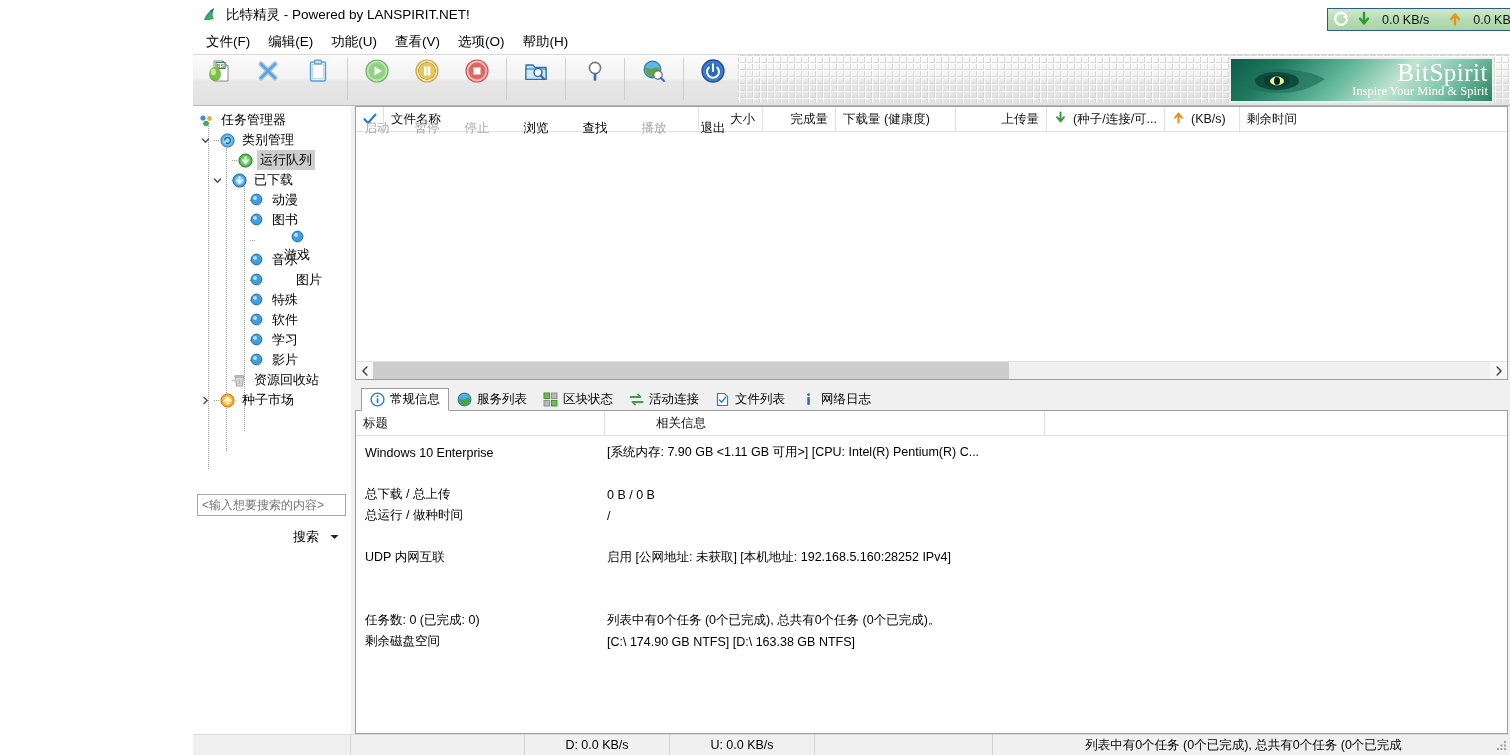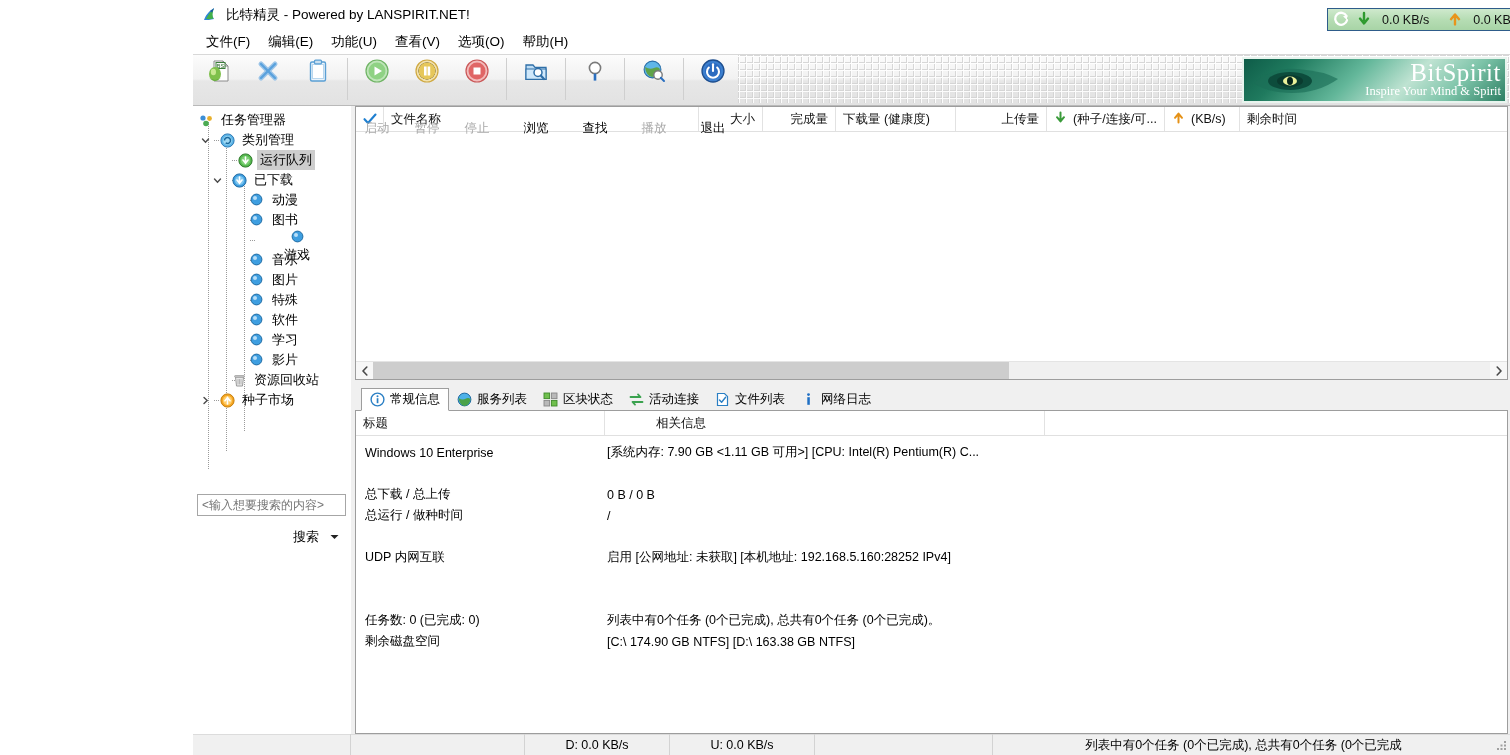--- a/index.html
+++ b/index.html
@@ -81,21 +81,21 @@
     background-image:
       linear-gradient(to right, #ffffff 1px, transparent 1px),
       linear-gradient(to bottom, #ffffff 1px, transparent 1px),
       linear-gradient(to right, #d4d4d4 1px, transparent 1px),
       linear-gradient(to bottom, #d4d4d4 1px, transparent 1px);
     background-size: 7px 7px, 7px 7px, 7px 7px, 7px 7px;
     background-position: 1px 1px, 1px 1px, 0 0, 0 0;
     opacity:.9;
   }
   .banner {
-    position:absolute; right:3px; top:2px; width:265px; height:46px;
+    position:absolute; right:16px; top:2px; width:265px; height:46px;
     background: linear-gradient(135deg,#0e5c48 0%, #1f7a5e 18%, #63b79a 42%, #bfe3d2 62%, #7cc3a8 80%, #2d7f63 100%);
     border:2px solid #e8f4ee;
     box-sizing:border-box; overflow:hidden;
   }
   .banner-eye { position:absolute; left:10px; top:6px; width:96px; height:32px; }
   .banner-t1 {
     position:absolute; right:4px; top:0px; font-size:25px; color:#ffffff;
     font-family:"Liberation Serif", serif; letter-spacing:0.5px;
   }
   .banner-t2 {
@@ -504,21 +504,21 @@
         <div class="tnode" style="padding-left:51px;">
           <div class="dotsh" style="left:57px; top:10px; width:6px;"></div>
           <div class="tico" style="margin-left:6px;">
             <svg width="13" height="13" viewBox="0 0 13 13">
                   <circle cx="6.5" cy="6.5" r="5.4" fill="#3e9ee0" stroke="#1f6ba3" stroke-width="1"></circle>
                   <circle cx="5" cy="5" r="2" fill="#cfeafc" opacity=".85"></circle>
                 </svg>
           </div>
           <div class="tlabel">音乐</div>
         </div>
-        <div class="tnode" style="padding-left:51px;">
+        <div class="tnode" style="padding-left:51px;gap:24px;">
           <div class="dotsh" style="left:57px; top:10px; width:6px;"></div>
           <div class="tico" style="margin-left:6px;">
             <svg width="13" height="13" viewBox="0 0 13 13">
                   <circle cx="6.5" cy="6.5" r="5.4" fill="#3e9ee0" stroke="#1f6ba3" stroke-width="1"></circle>
                   <circle cx="5" cy="5" r="2" fill="#cfeafc" opacity=".85"></circle>
                 </svg>
           </div>
           <div class="tlabel">图片</div>
         </div>
         <div class="tnode" style="padding-left:51px;">

